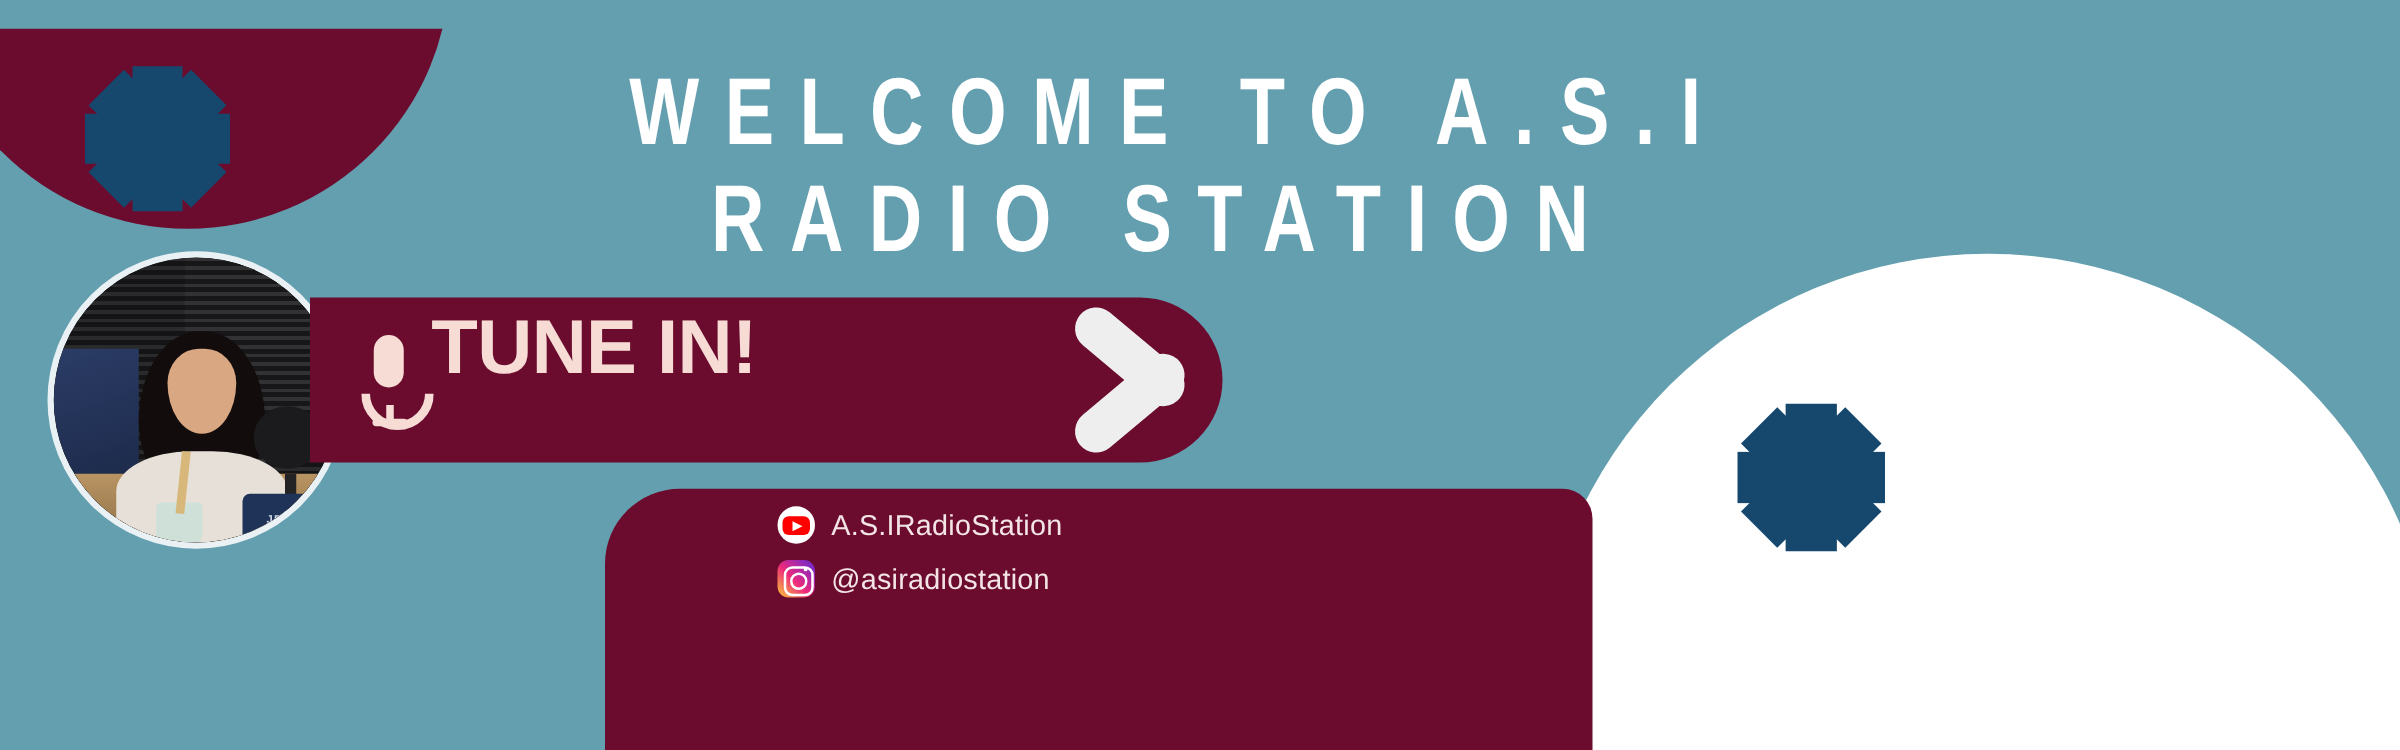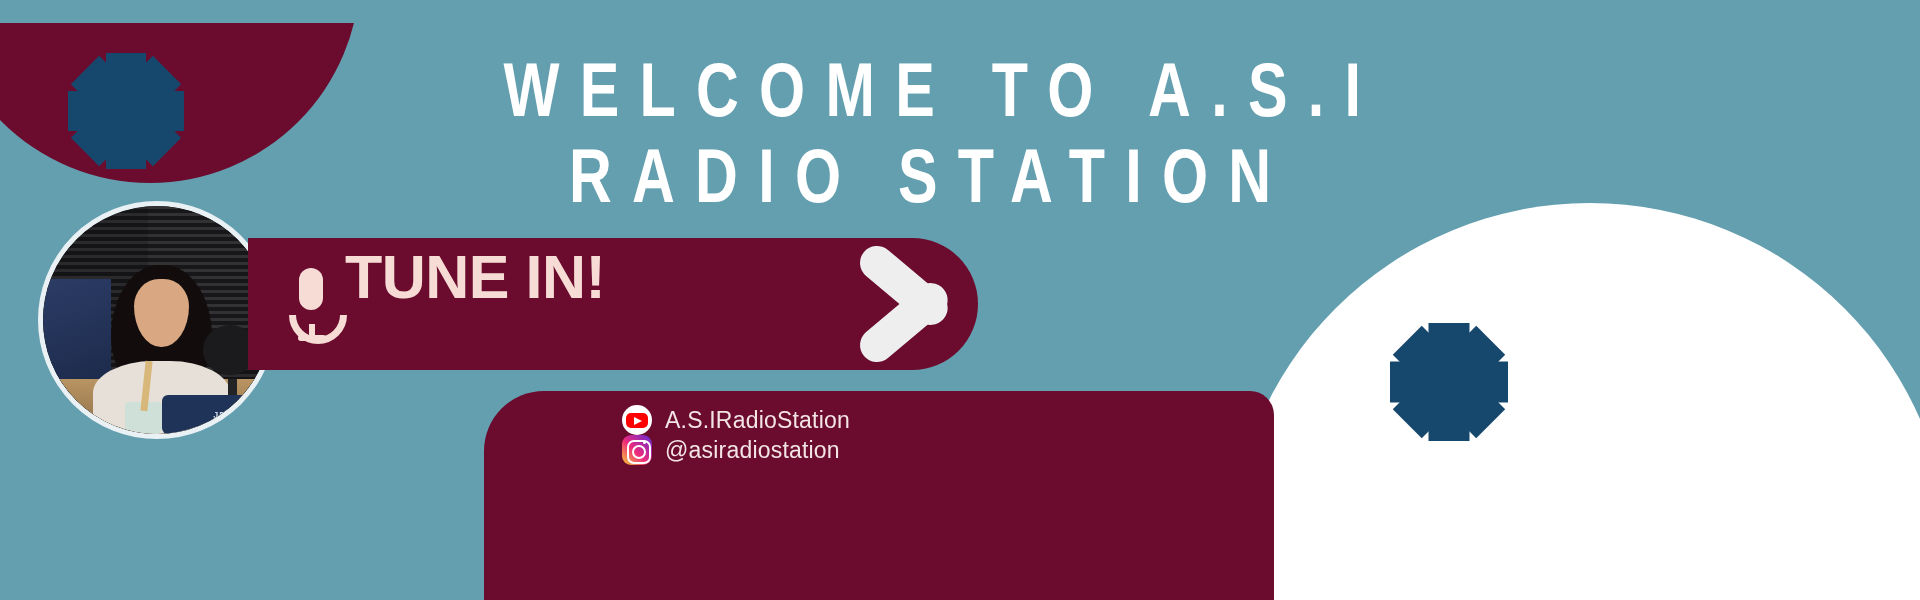--- a/index.html
+++ b/index.html
@@ -106,21 +106,20 @@
   .mic-stand{
     position:absolute;right:15%;bottom:8%;width:4%;height:16%;
     background:#232326;
   }
   .jbl{
     position:absolute;right:8%;bottom:0;width:26%;height:17%;
     background:#1f3358;border-radius:6px;
     color:#cfd8e6;font-size:9px;font-weight:700;
     display:flex;align-items:center;justify-content:center;
     letter-spacing:1px;
-    padding-left:32px;
   }
   .cup{
     position:absolute;left:36%;bottom:0;width:16%;height:14%;
     background:#cfe0d8;border-radius:4px 4px 6px 6px;
   }
   .sticks{
     position:absolute;left:44%;bottom:10%;width:3%;height:22%;
     background:#d8b87a;transform:rotate(6deg);
   }
 
@@ -174,21 +173,21 @@
 
   
   .contact-box{
     position:absolute;left:484px;top:368px;
     width:790px;height:232px;
     background:#6b0c2e;
     border-radius:60px 24px 0 0;
   }
   .contact-list{
     position:absolute;left:622px;top:382px;
-    display:flex;flex-direction:column;
+    display:flex;flex-direction:column;gap:13px;
   }
   .contact-row{display:flex;align-items:center;gap:13px;}
   .contact-row .label{
     color:#f3e4e6;font-size:23px;font-weight:400;letter-spacing:0.2px;
   }
   .ic{width:30px;height:30px;flex:0 0 30px;position:relative;}
 
   
   .ic-youtube{background:#ffffff;border-radius:50%;}
   .ic-youtube .yt-rect{

